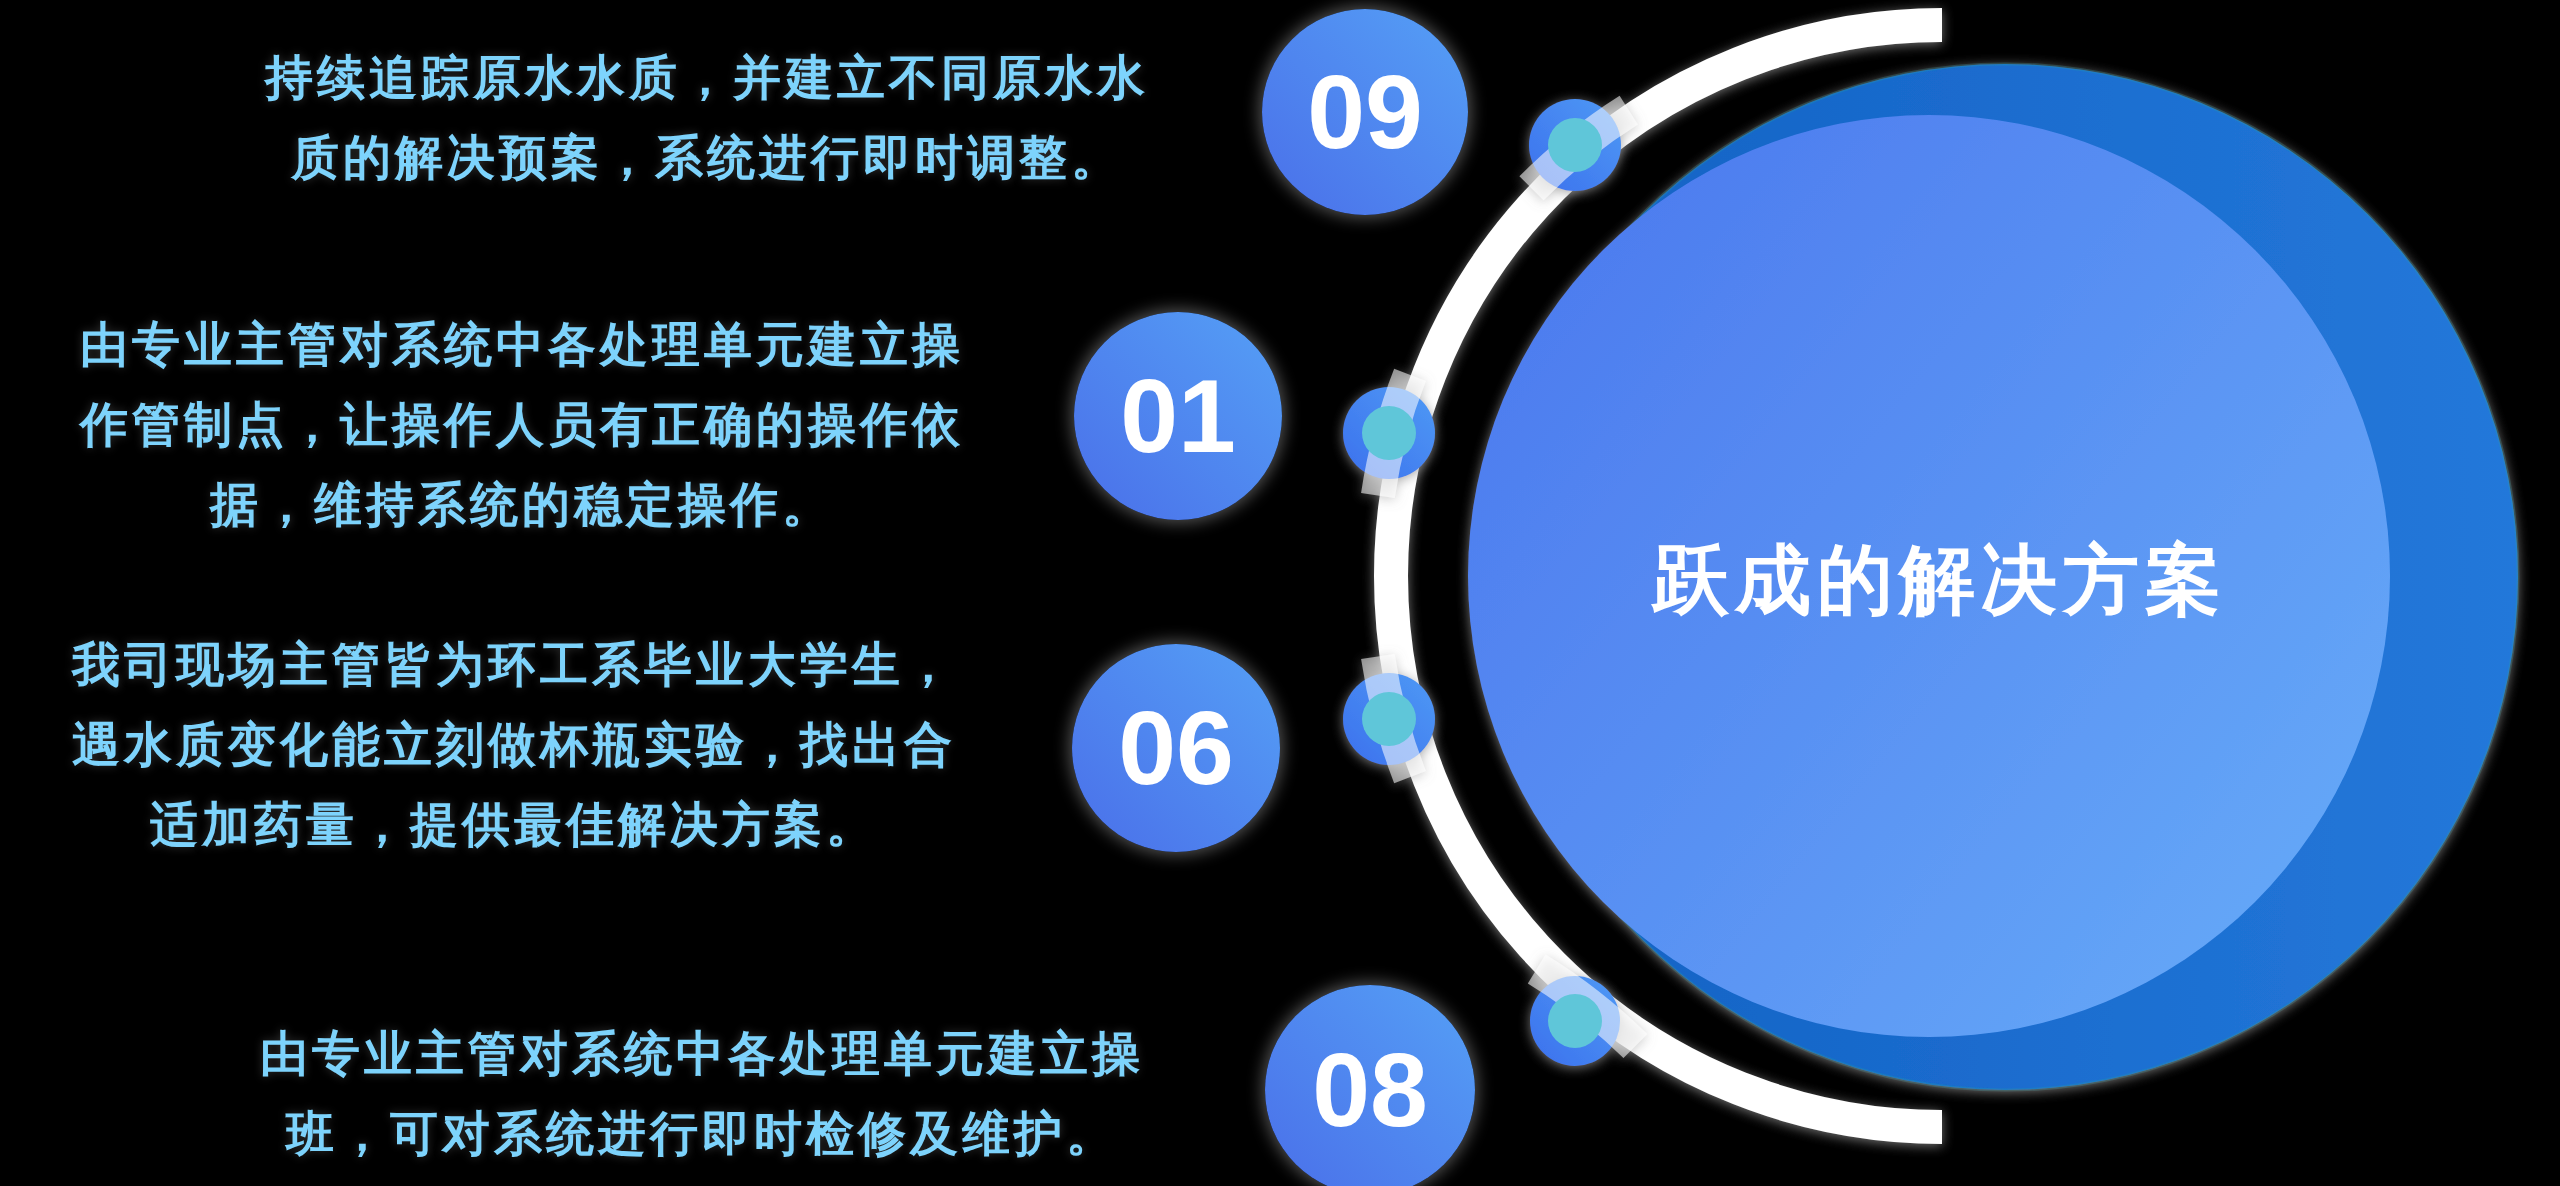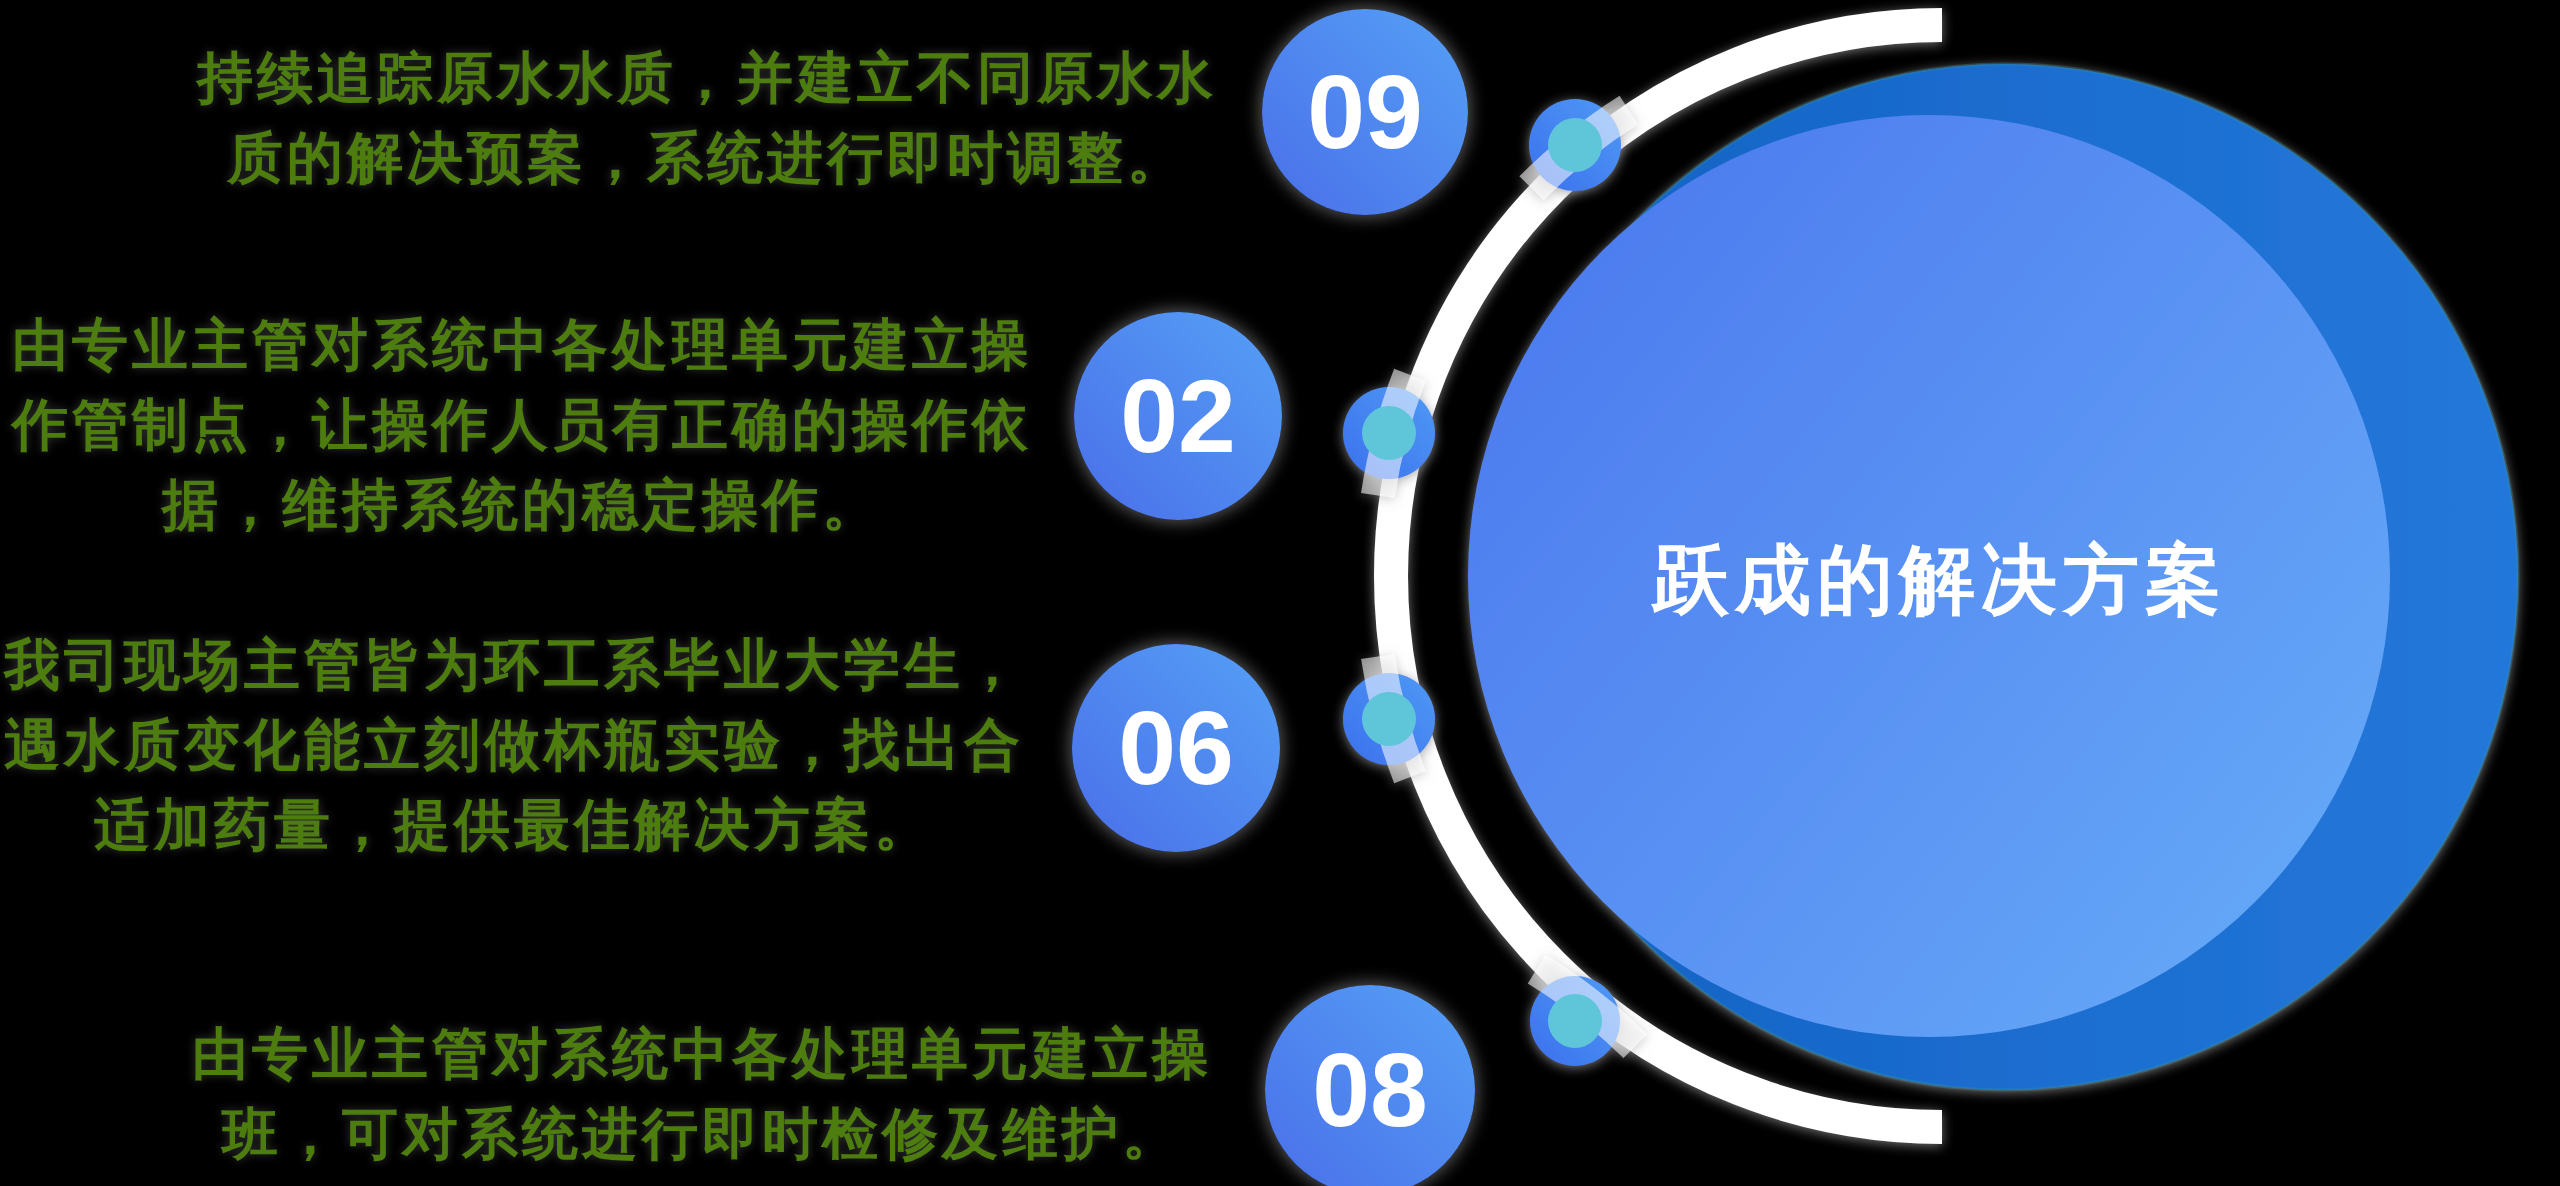--- a/index.html
+++ b/index.html
@@ -11,22 +11,22 @@
     position: relative;
     width: 2560px;
     height: 1186px;
     background: #000;
     overflow: hidden;
     font-family: "Liberation Sans", "DejaVu Sans", sans-serif;
   }
   
   .step-text {
     position: absolute;
-    color: #4d7c0f;
-    font-size: 56px;
+    color: #7dd3fc;
+    font-size: 48px;
     line-height: 80px;
     font-weight: bold;
     letter-spacing: 4px;
     text-align: center;
     white-space: pre-line;
     text-shadow: 0 0 10px rgba(120,120,120,0.45);
   }
   .step-text.pos-1 { left: 107px;  top: 38px;   width: 1200px; }
   .step-text.pos-2 { left: -28px;  top: 305px;  width: 1100px; }
   .step-text.pos-3 { left: -36px;  top: 625px;  width: 1100px; }
@@ -77,21 +77,21 @@
   <div class="step-text pos-1">持续追踪原水水质，并建立不同原水水
 质的解决预案，系统进行即时调整。</div>
   <div class="badge pos-1">
     <span>09</span>
   </div>
 
   <div class="step-text pos-2">由专业主管对系统中各处理单元建立操
 作管制点，让操作人员有正确的操作依
 据，维持系统的稳定操作。</div>
   <div class="badge pos-2">
-    <span>02</span>
+    <span>01</span>
   </div>
 
   <div class="step-text pos-3">我司现场主管皆为环工系毕业大学生，
 遇水质变化能立刻做杯瓶实验，找出合
 适加药量，提供最佳解决方案。</div>
   <div class="badge pos-3">
     <span>06</span>
   </div>
 
   <div class="step-text pos-4">由专业主管对系统中各处理单元建立操

